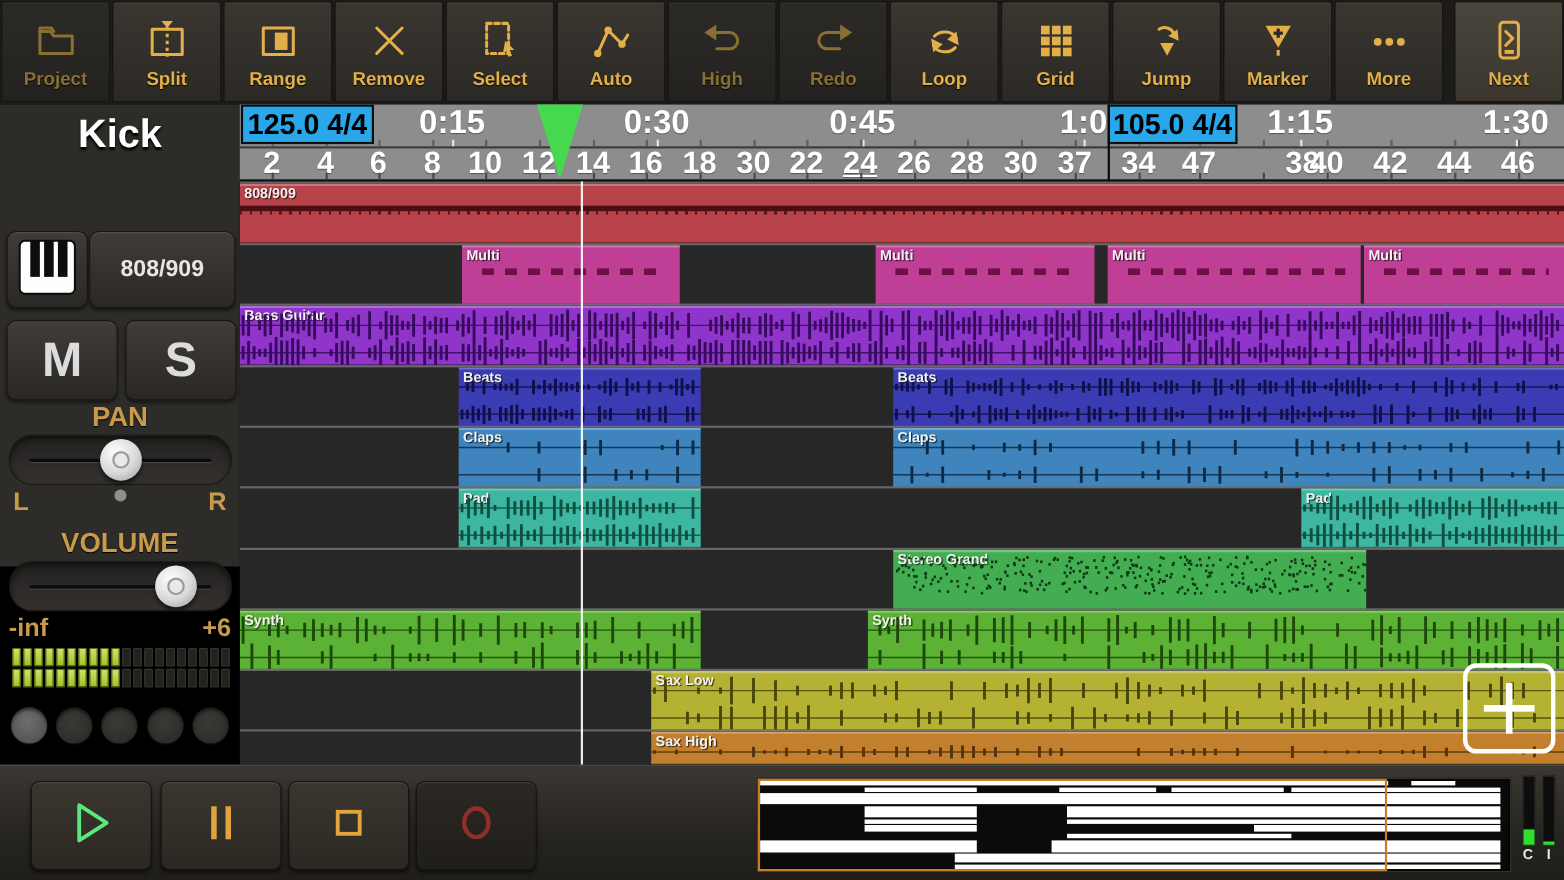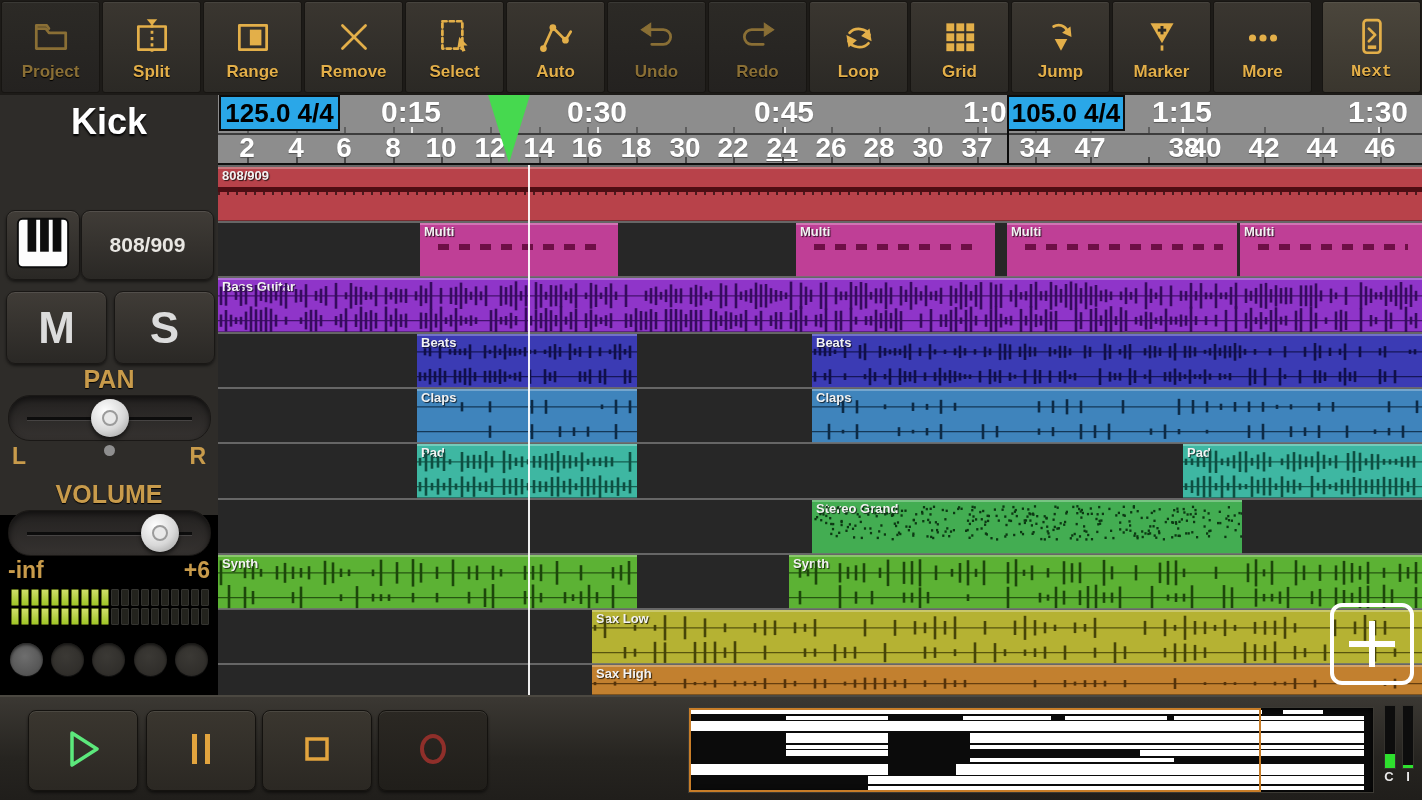--- a/index.html
+++ b/index.html
@@ -8,21 +8,21 @@
   
   #toolbar{position:absolute;left:0;top:0;width:1422px;height:95px;background:#1d1b18;
            display:flex;align-items:stretch;}
   .tb-btn{flex:1 1 0;margin:1px 1px 2px 1px;background:linear-gradient(#3a3630,#2b2925);
           border:1px solid #171512;border-radius:3px;display:flex;flex-direction:column;
           align-items:center;justify-content:center;gap:2px;box-shadow:inset 0 1px 0 rgba(255,255,255,.07);}
   .tb-btn.dim{background:linear-gradient(#2c2a26,#242220);}
   .tb-btn.dim .tb-label{color:#8a6f35;}
   .tb-btn.dim svg *{stroke:#8a6f35 !important;}
   .tb-btn.dim svg .f{fill:#8a6f35 !important;}
-  .tb-btn.active{background:linear-gradient(#4b463c,#3a362e);margin-left:9px;font-family:Liberation Mono, monospace;}
+  .tb-btn.active{background:linear-gradient(#4b463c,#3a362e);margin-left:9px;}
   .tb-icon{height:48px;display:flex;align-items:center;justify-content:center;}
   .tb-label{font-size:17px;font-weight:bold;color:#e3af49;text-shadow:0 1px 1px #000;line-height:18px;}
   
   #sidebar{position:absolute;left:0;top:95px;width:218px;height:420px;background:#2e2c29;
            border-right:1px solid #111;}
   #track-name{position:absolute;left:0;top:6px;width:218px;text-align:center;color:#fff;
               font-size:36px;font-weight:bold;text-shadow:0 2px 2px #000;}
   .side-btn{position:absolute;background:linear-gradient(#403c37,#2a2825);border:1px solid #191715;
             border-radius:9px;box-shadow:inset 0 1px 0 rgba(255,255,255,.1),0 2px 3px rgba(0,0,0,.5);
             display:flex;align-items:center;justify-content:center;color:#e9e7e3;font-weight:bold;}
@@ -170,21 +170,21 @@
       </span>
       <span class="tb-label">Auto</span>
     </div>
     <div class="tb-btn dim">
       <span class="tb-icon">
         <svg width="42" height="42" viewBox="0 0 40 40">
           <path d="M13 13 h13 a7 7 0 0 1 0 14 h-11" fill="none" stroke="#e3af49" stroke-width="2.6" stroke-linejoin="round" stroke-linecap="round"></path>
           <polygon class="f" points="14,7 14,19 5,13" fill="#e3af49"></polygon>
         </svg>
       </span>
-      <span class="tb-label">Undo</span>
+      <span class="tb-label">High</span>
     </div>
     <div class="tb-btn dim">
       <span class="tb-icon">
         <svg width="42" height="42" viewBox="0 0 40 40">
           <path d="M27 13 h-13 a7 7 0 0 0 0 14 h11" fill="none" stroke="#e3af49" stroke-width="2.6" stroke-linejoin="round" stroke-linecap="round"></path>
           <polygon class="f" points="26,7 26,19 35,13" fill="#e3af49"></polygon>
         </svg>
       </span>
       <span class="tb-label">Redo</span>
     </div>

